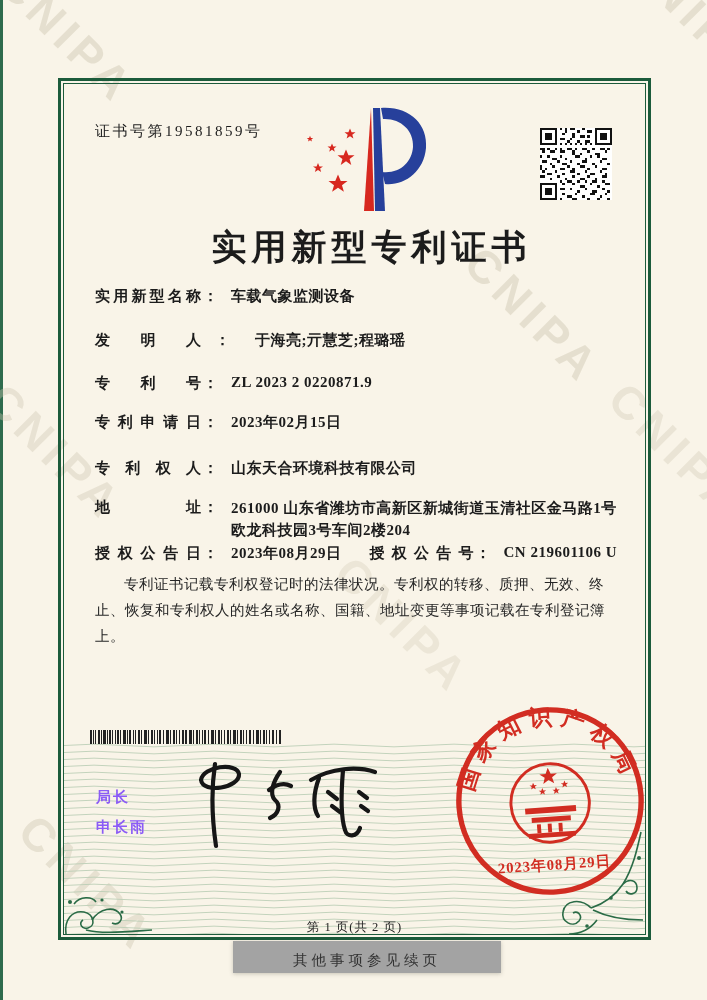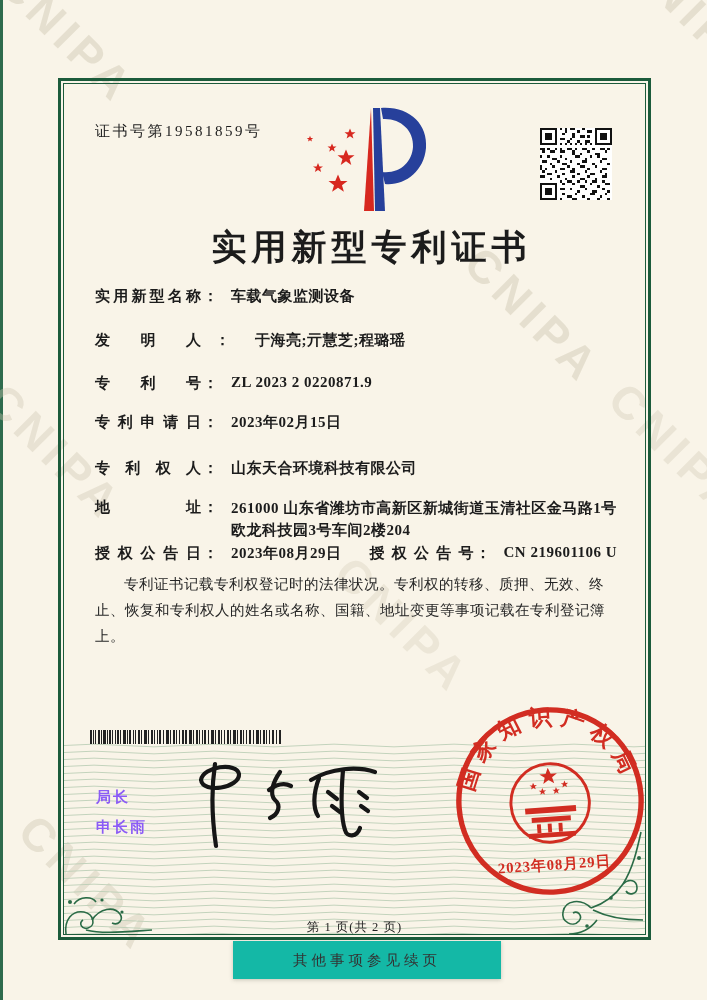--- a/index.html
+++ b/index.html
@@ -68,22 +68,22 @@
 
   .seal { position:absolute; left:452px; top:703px; width:196px; height:196px; z-index:5; transform:rotate(-4deg); opacity:.95; }
 
   .flourish-l { position:absolute; left:62px; top:890px; width:95px; height:48px; z-index:4; }
   .flourish-r { position:absolute; left:553px; top:828px; width:95px; height:110px; z-index:4; }
 
   .footer-page { position:absolute; left:58px; top:899px; width:593px; text-align:center;
                  font-size:12.5px; letter-spacing:1px; z-index:4; color:#222;margin-top:20px; }
 
   .note-box {
-    position:absolute; left:233px; top:941px; width:268px; height:38px; z-index:6;
-    background:#14b8a6; box-shadow:0 1px 4px rgba(60,60,40,.25);
+    position:absolute; left:233px; top:941px; width:268px; height:32px; z-index:6;
+    background:#a3a3a3; box-shadow:0 1px 4px rgba(60,60,40,.25);
     text-align:center; line-height:38px; font-size:14.5px; letter-spacing:4px; color:#333;
   }
 </style>
 </head>
 <body>
 
 <div class="page">
 
   <div class="edge-strip"></div>
 

